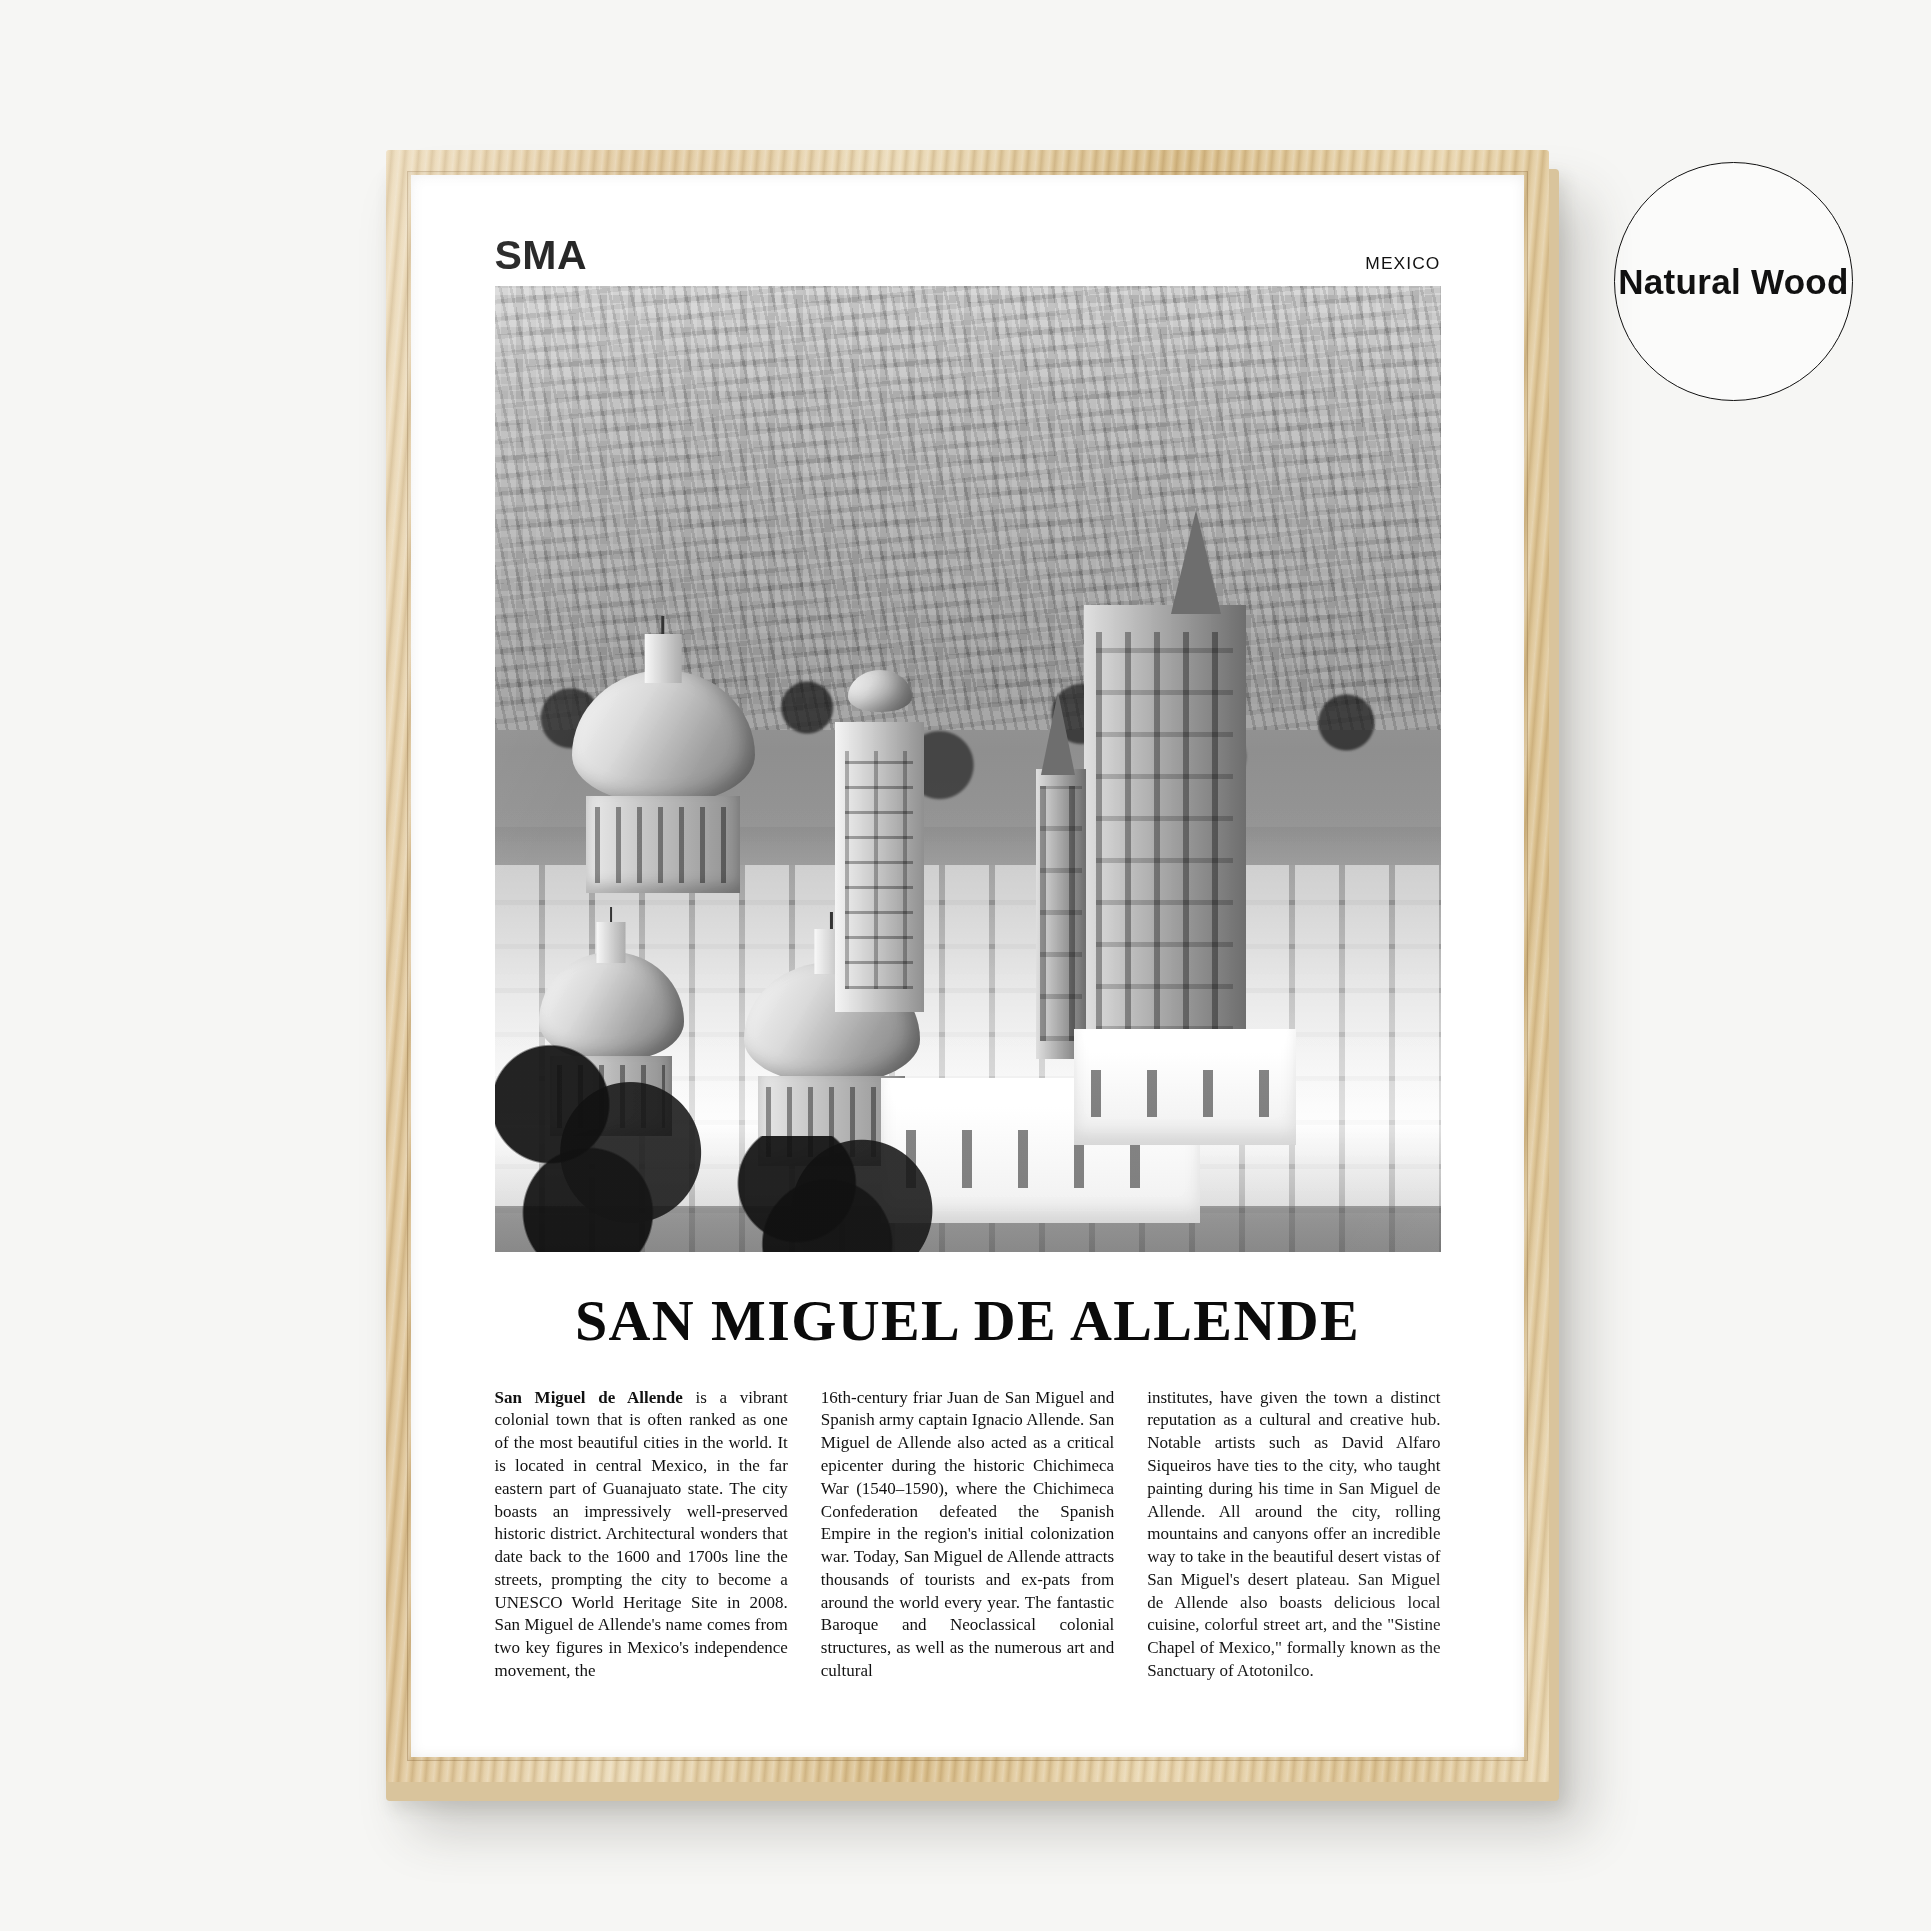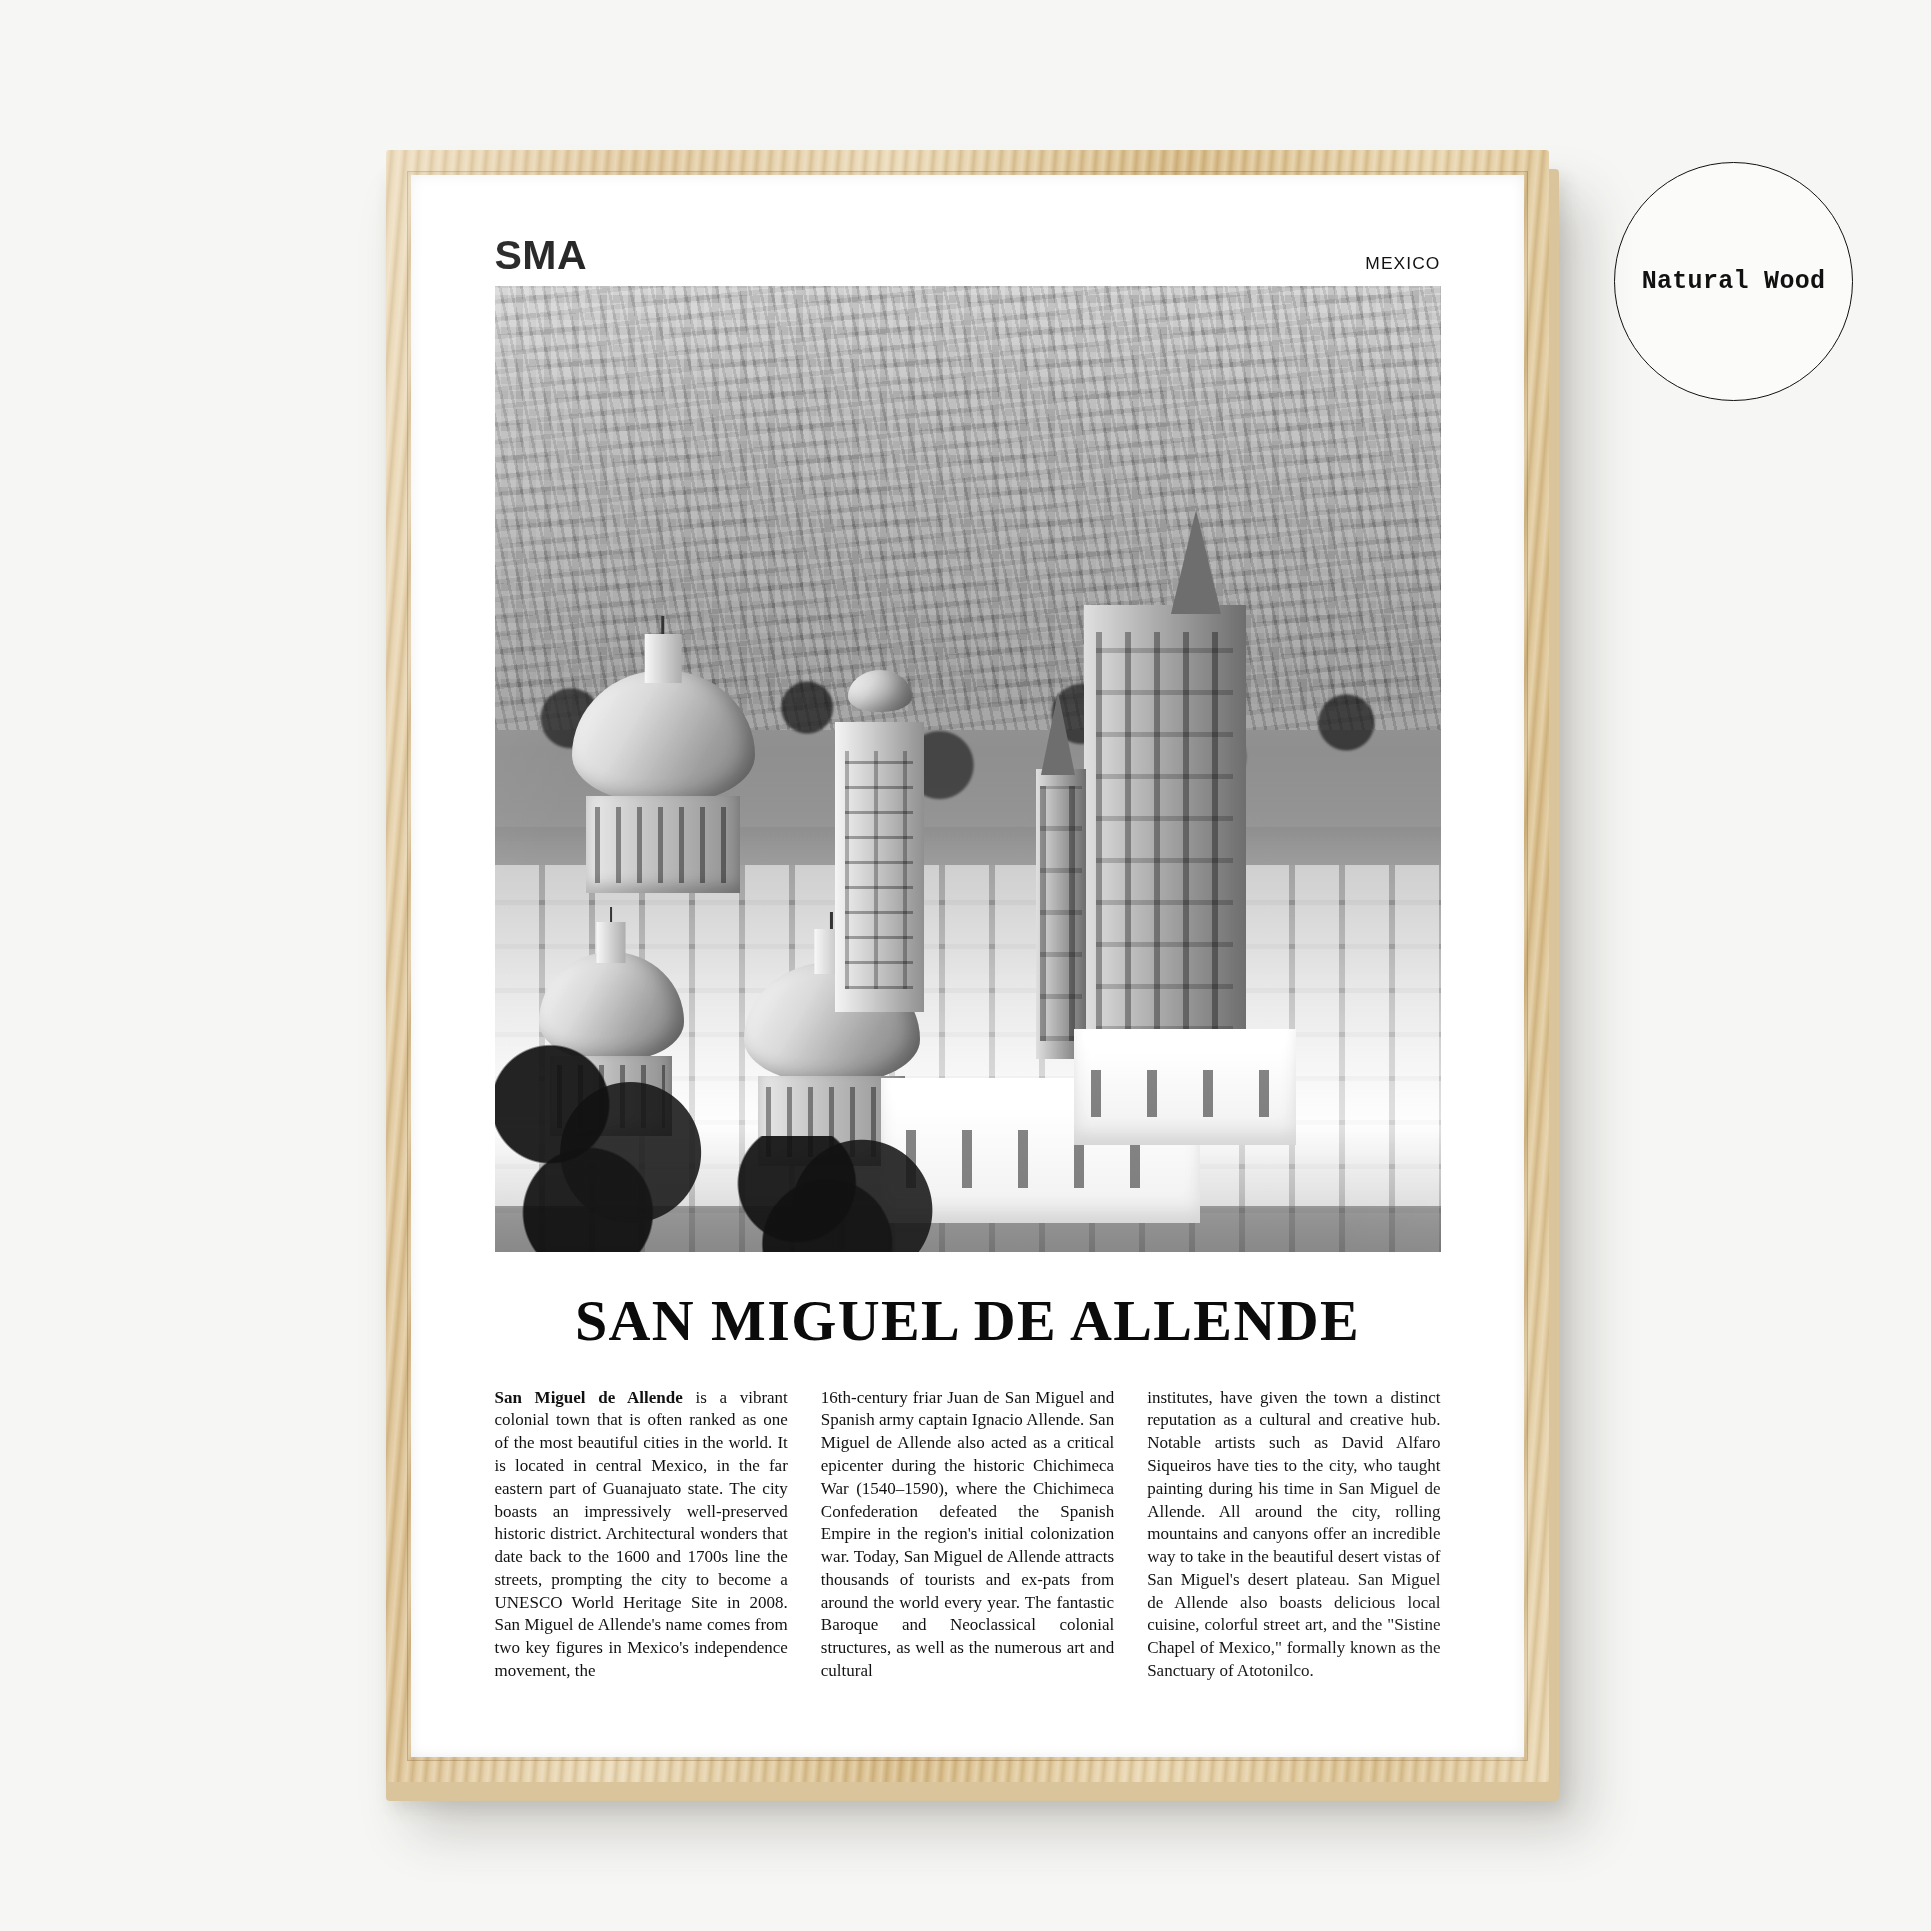--- a/index.html
+++ b/index.html
@@ -28,23 +28,23 @@
     height: 239px;
     border: 1.9px solid #111;
     border-radius: 50%;
     background: #fbfbfa;
     display: flex;
     align-items: center;
     justify-content: center;
     box-sizing: border-box;
   }
   .badge span {
-    font-family: Liberation Mono, monospace;
+    font-family: Liberation Sans, sans-serif;
     font-weight: bold;
-    font-size: 25px;
+    font-size: 35px;
     color: #111;
     letter-spacing: 0.3px;
     white-space: nowrap;
   }
 
   
   .frame-shadow {
     position: absolute;
     left: 386px;
     top: 169px;

